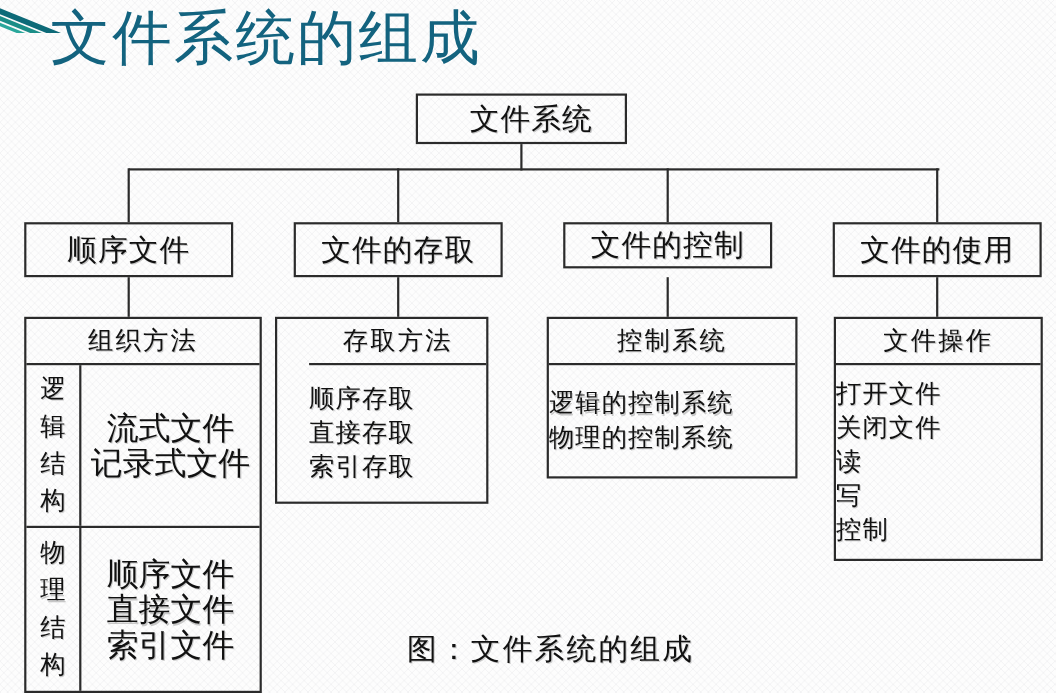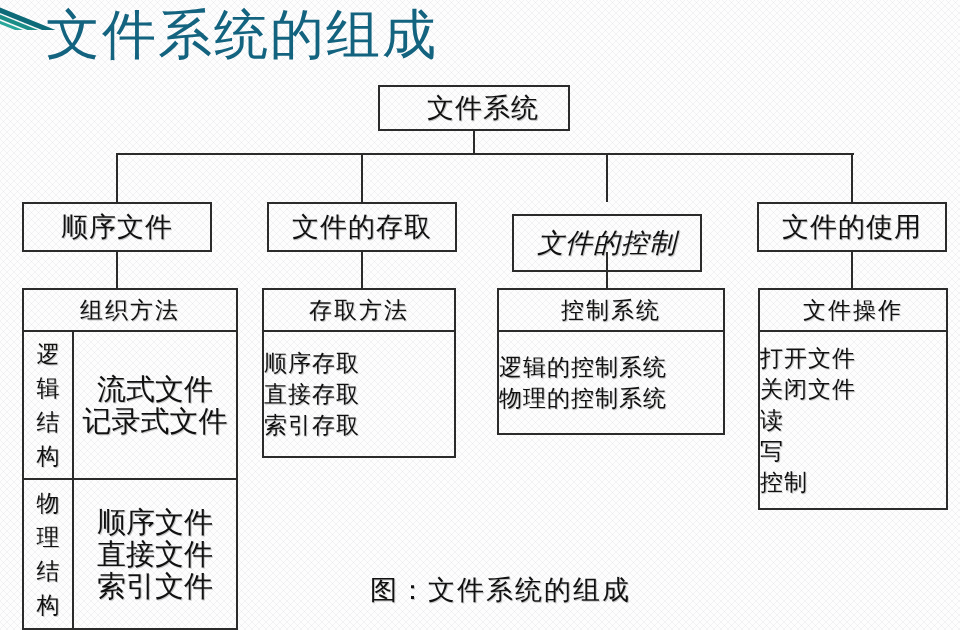--- a/index.html
+++ b/index.html
@@ -223,21 +223,21 @@
   <div class="line-v" style="left:361px; top:153px; height:49px;"></div>
   <div class="line-v" style="left:606px; top:153px; height:49px;"></div>
   <div class="line-v" style="left:851px; top:153px; height:49px;"></div>
 
   <div class="box box-l2" style="left:22px; top:202px; width:190px; height:50px;">
     <span>顺序文件</span>
   </div>
   <div class="box box-l2" style="left:267px; top:202px; width:190px; height:50px;">
     <span>文件的存取</span>
   </div>
-  <div class="box box-l2" style="left:512px; top:214px; width:190px; height:58px;font-style:italic;">
+  <div class="box box-l2" style="left:512px; top:202px; width:190px; height:42px;">
     <span>文件的控制</span>
   </div>
   <div class="box box-l2" style="left:757px; top:202px; width:190px; height:50px;">
     <span>文件的使用</span>
   </div>
 
   <div class="line-v" style="left:116px; top:252px; height:36px;"></div>
   <div class="line-v" style="left:361px; top:252px; height:36px;"></div>
   <div class="line-v" style="left:606px; top:252px; height:36px;"></div>
   <div class="line-v" style="left:851px; top:252px; height:36px;"></div>
@@ -266,21 +266,21 @@
         <span>构</span>
       </div>
       <div class="matrix-cell">
         <div class="row">顺序文件</div>
         <div class="row">直接文件</div>
         <div class="row">索引文件</div>
       </div>
     </div>
   </div>
 
-  <div class="panel" style="left:262px; top:288px; width:194px; height:170px;">
+  <div class="panel" style="left:250px; top:288px; width:194px; height:170px;padding-left:29px;">
     <div class="panel-head">存取方法</div>
     <div class="panel-body">
       <div class="row">顺序存取</div>
       <div class="row">直接存取</div>
       <div class="row">索引存取</div>
     </div>
   </div>
 
   <div class="panel" style="left:497px; top:288px; width:228px; height:147px;">
     <div class="panel-head">控制系统</div>

